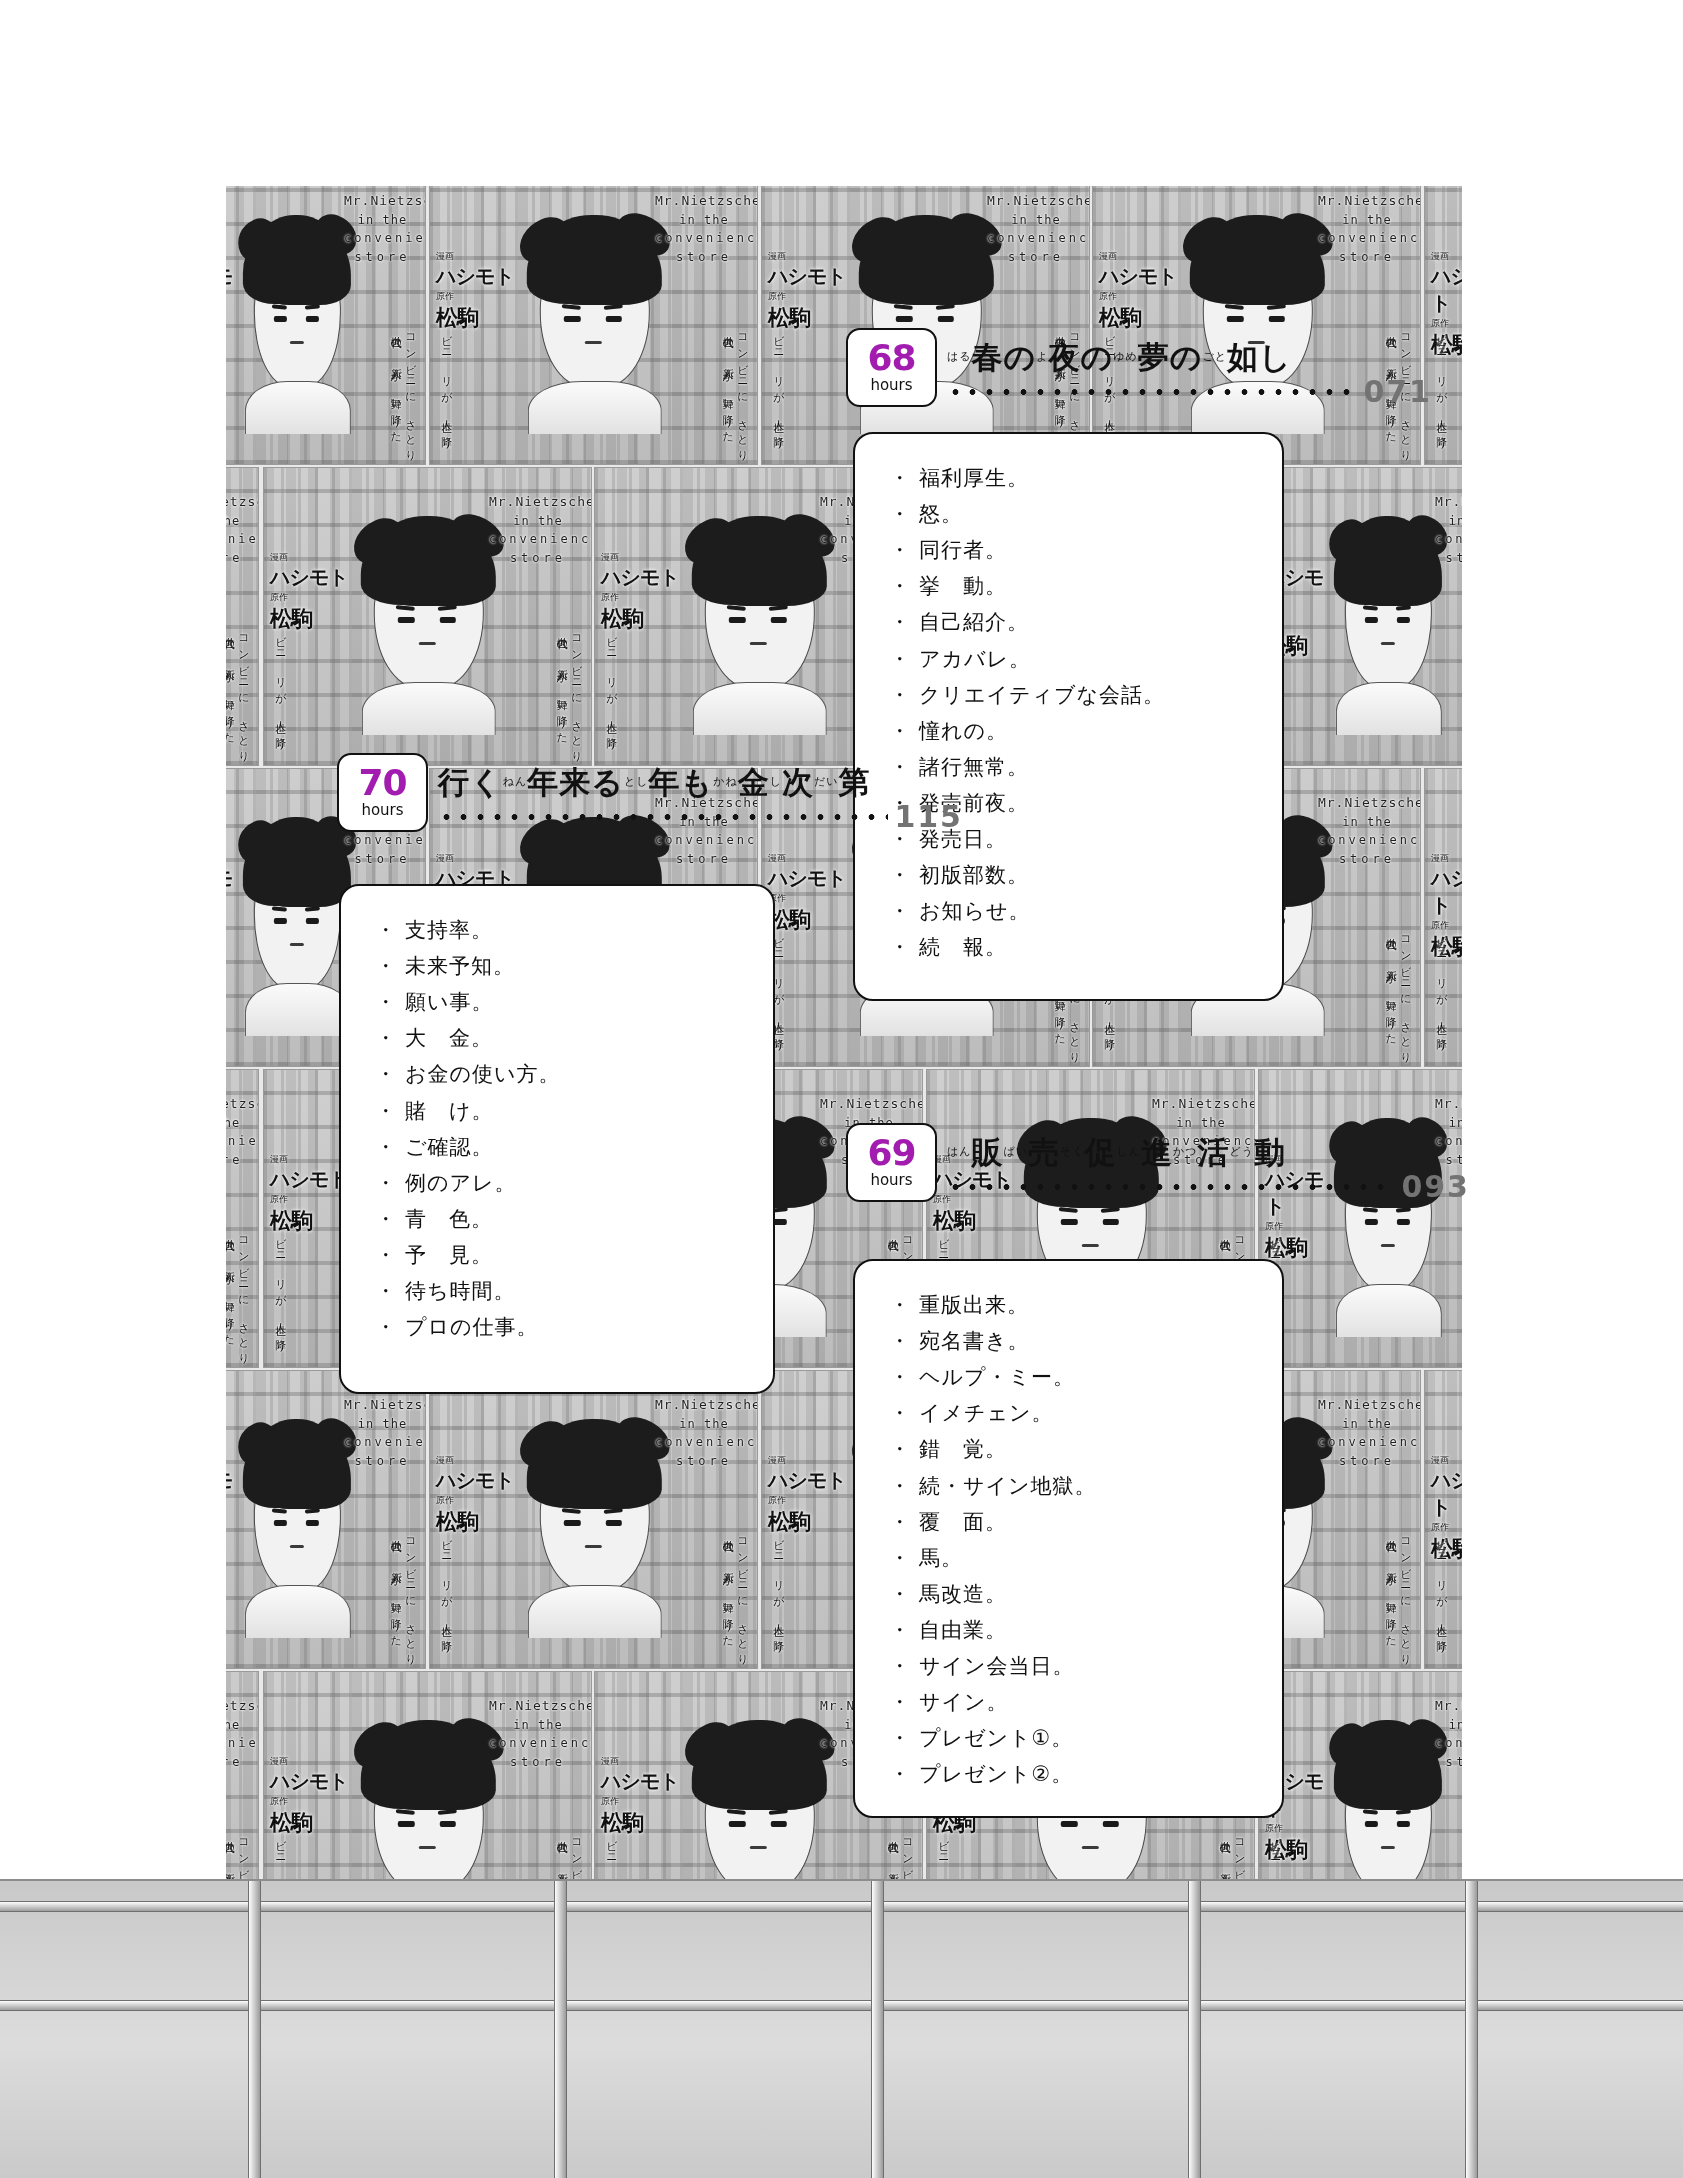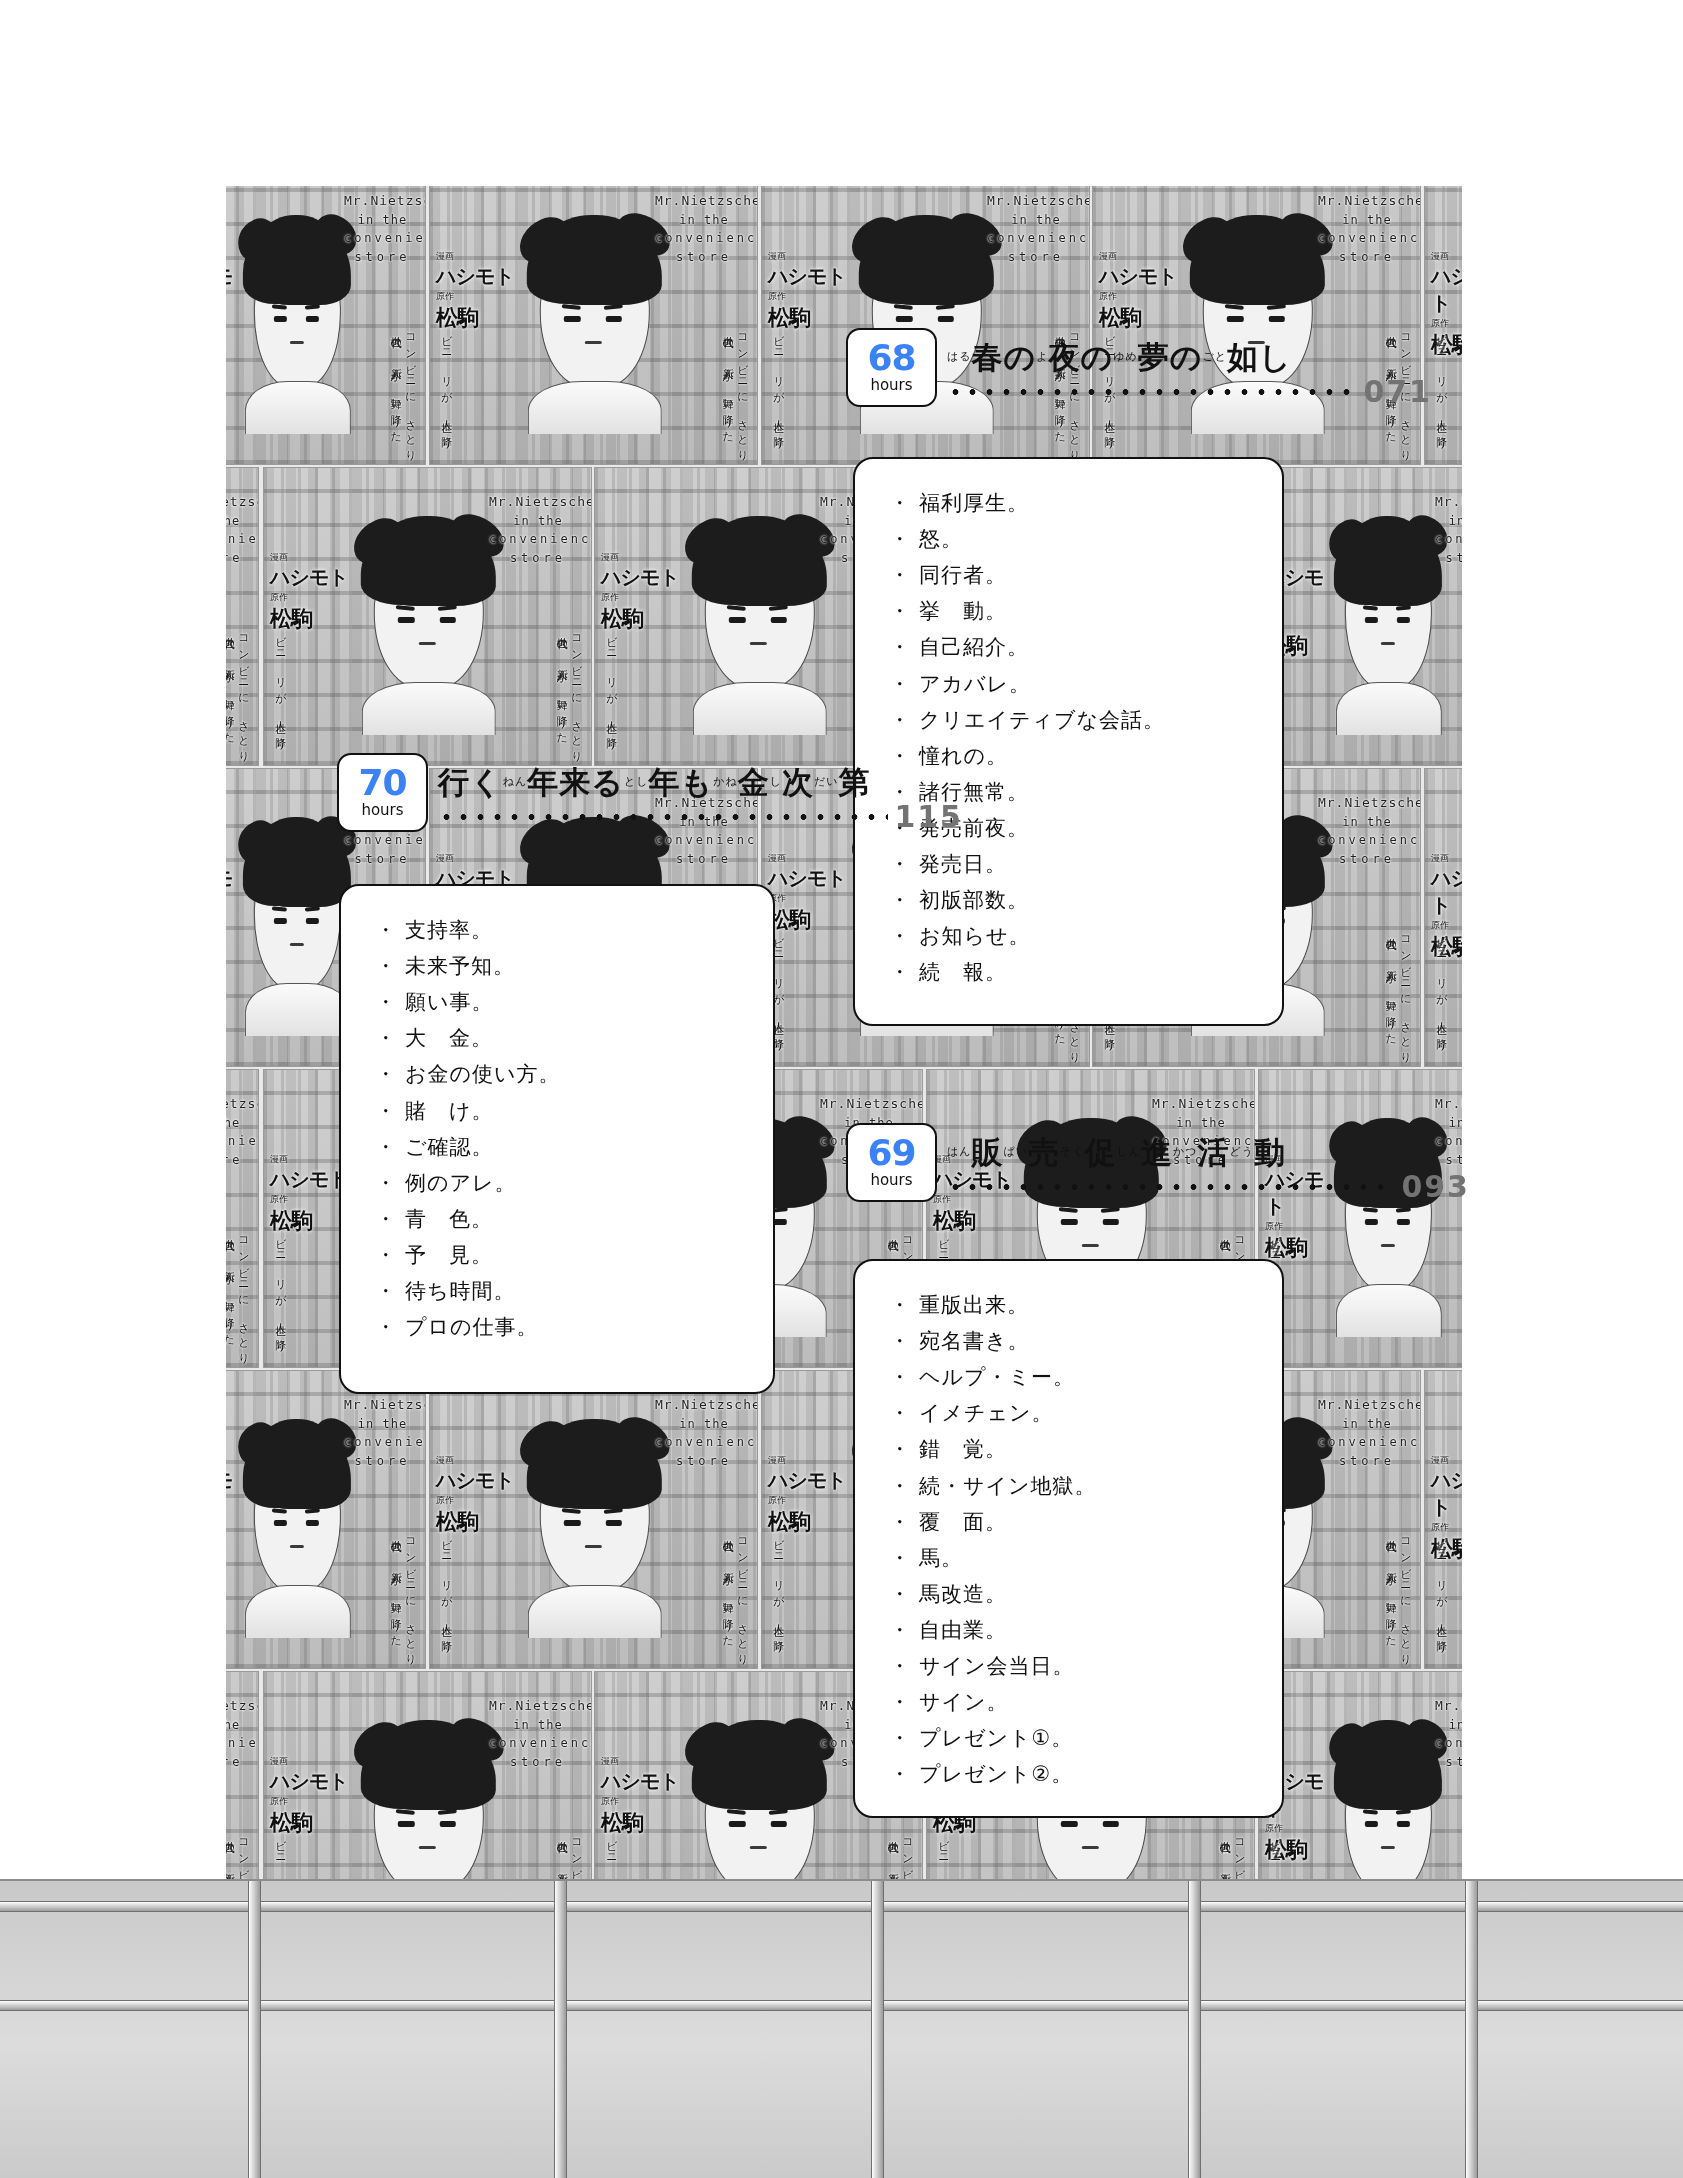--- a/index.html
+++ b/index.html
@@ -248,21 +248,21 @@
     align-items: center;
     justify-content: center;
     box-sizing: border-box;
     flex: none;
   }
   .hours-badge .num {
     font-family: "DejaVu Sans", sans-serif;
     font-weight: bold;
     font-size: 36px;
     line-height: 1;
-    color: #3b82f6;
+    color: #a21caf;
     letter-spacing: -1px;
   }
   .hours-badge .unit {
     font-family: "DejaVu Sans", sans-serif;
     font-size: 15px;
     line-height: 1.25;
     color: #111;
   }
   .chapter-main {
     margin-left: 10px;
@@ -1097,21 +1097,21 @@
             <span class="rbase">し</span>
           </span>
         </div>
       <div class="dots-row">
         <span class="dots"></span>
         <span class="pagenum">071</span>
       </div>
     </div>
   </div>
 
-  <div class="callout" style="left:853px; top:457px; width:431px; height:569px;">
+  <div class="callout" style="left:853px; top:432px; width:431px; height:569px;">
     <ul class="toc-list" id="list-68">
         <li><span class="dot">・</span><span>福利厚生。</span></li>
         <li><span class="dot">・</span><span>怒。</span></li>
         <li><span class="dot">・</span><span>同行者。</span></li>
         <li><span class="dot">・</span><span>挙　動。</span></li>
         <li><span class="dot">・</span><span>自己紹介。</span></li>
         <li><span class="dot">・</span><span>アカバレ。</span></li>
         <li><span class="dot">・</span><span>クリエイティブな会話。</span></li>
         <li><span class="dot">・</span><span>憧れの。</span></li>
         <li><span class="dot">・</span><span>諸行無常。</span></li>

